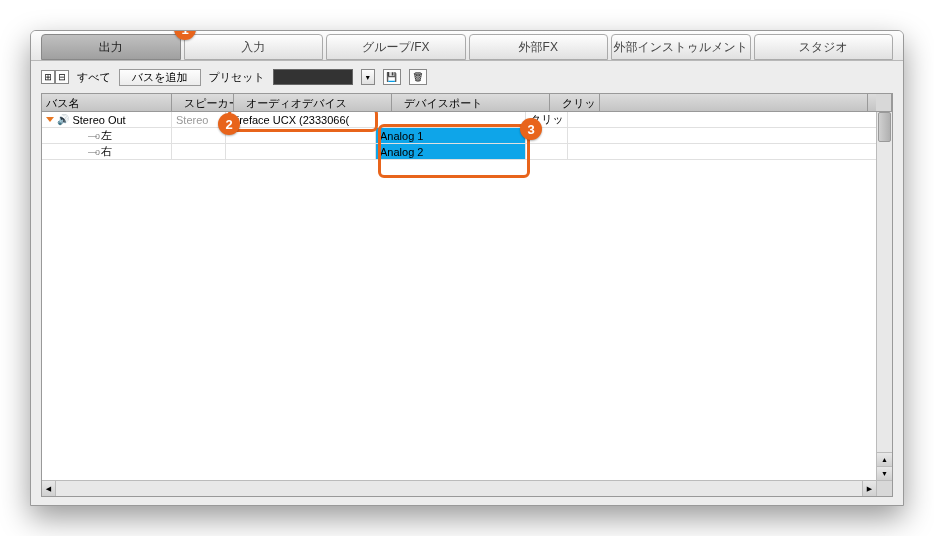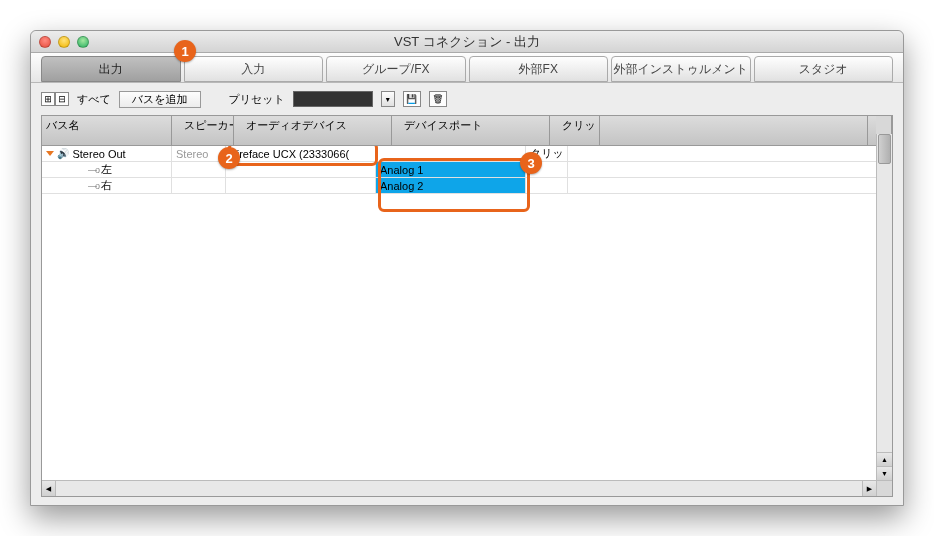--- a/index.html
+++ b/index.html
@@ -84,21 +84,21 @@
   cursor:pointer;
 }
 .label-all { font-size: 11px; }
 .add-bus-btn {
   padding: 0 12px;
   background: linear-gradient(#fdfdfd,#ececec);
   border:1px solid #999;
   font-size:11px;
   cursor:pointer;
 }
-.preset-label { margin-left: 20px; font-size:11px; }
+.preset-label { font-size:11px; }
 .preset-select {
   width: 80px; height: 16px;
   background: #333;
   border:1px solid #666;
   display:inline-block;
 }
 .preset-dd {
   width: 14px; height: 16px;
   border:1px solid #888;
   background: linear-gradient(#fdfdfd,#e0e0e0);
@@ -119,21 +119,21 @@
   border:1px solid #999;
   background:#fff;
   display:flex;
   flex-direction:column;
   position: relative;
 }
 .thead {
   display:flex;
   background: linear-gradient(#dcdcdc,#c4c4c4);
   border-bottom:1px solid #999;
-  height:30px;
+  height:18px;
   font-size:11px;
   gap:8px;
 }
 .th {
   border-right:1px solid #999;
   padding:2px 4px;
   white-space:nowrap;
   overflow:hidden;
 }
 .col-bus { width: 130px; }
@@ -183,28 +183,20 @@
   border-radius:6px;
   z-index:15;
   pointer-events:none;
 }
 </style>
 </head>
 <body>
 
 <div class="window">
 
-  <div class="titlebar">
-    <div class="traffic-lights">
-      <div class="light red"></div>
-      <div class="light yellow"></div>
-      <div class="light green"></div>
-    </div>
-    <div class="window-title">VST コネクション - 出力</div>
-  </div>
 
   <div class="tabbar" style="position:relative;">
     <div class="tab active">出力</div>
     <div class="tab">入力</div>
     <div class="tab">グループ/FX</div>
     <div class="tab">外部FX</div>
     <div class="tab">外部インストゥルメント</div>
     <div class="tab">スタジオ</div>
 
     <div class="callout-num" style="left:143px; top:-13px;">1</div>

